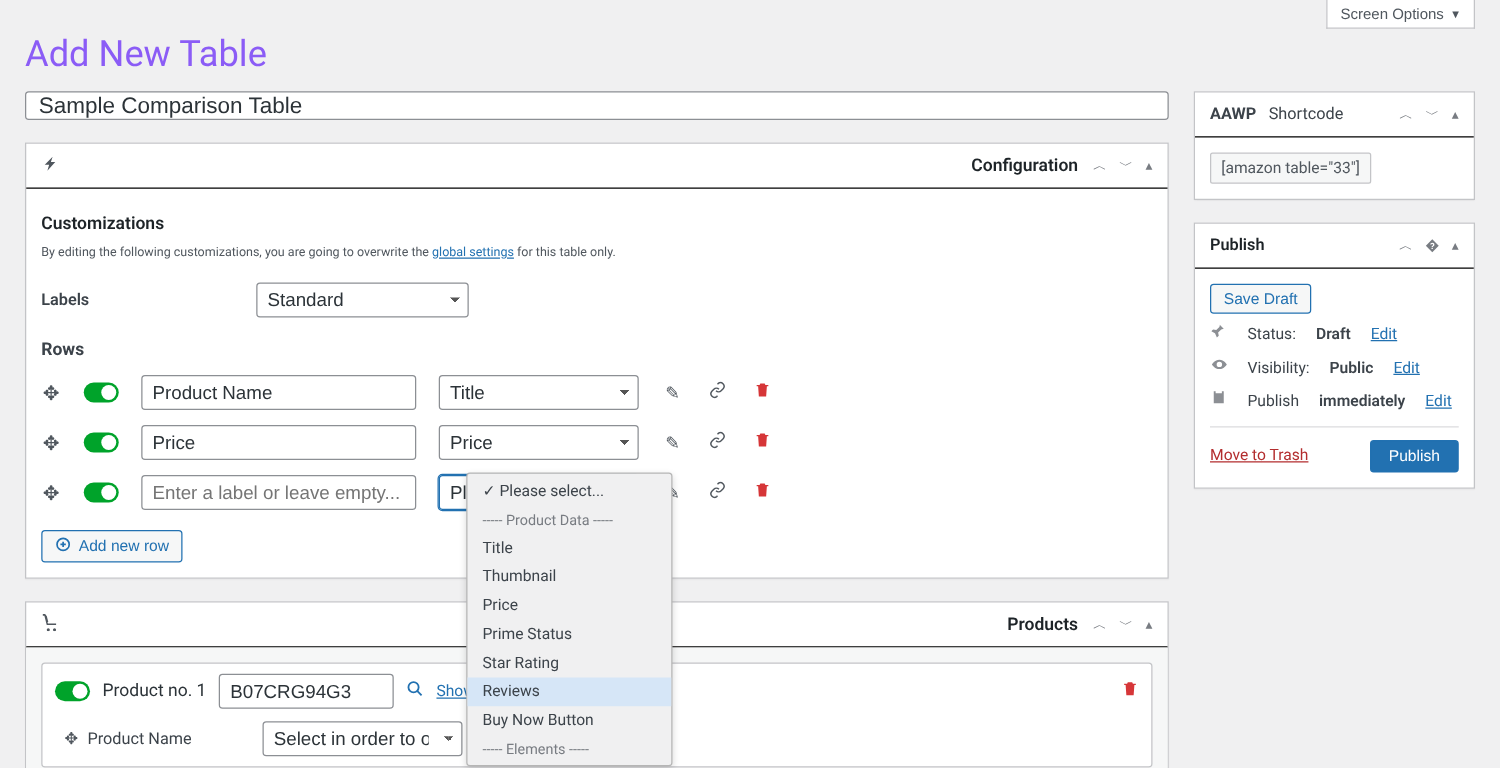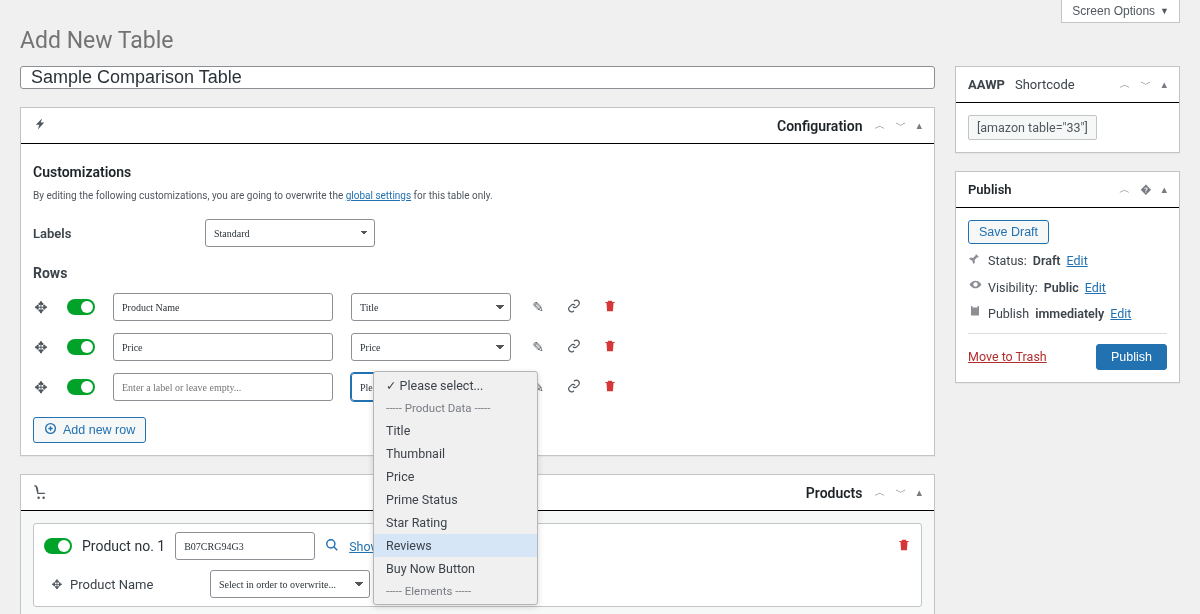--- a/index.html
+++ b/index.html
@@ -1,36 +1,36 @@
 <!DOCTYPE html>
 <html><head>
 <meta charset="utf-8">
 <style>
 * { box-sizing: border-box; margin: 0; padding: 0; }
 body { font-family: -apple-system, BlinkMacSystemFont, "Segoe UI", Roboto, sans-serif; font-size: 13px; color: #3c434a; background: #f0f0f1; padding: 0; width: 1200px; }
 a { color: #2271b1; text-decoration: underline; cursor: pointer; }
 .wrap { padding: 0 20px; }
 .header-bar { display: flex; justify-content: flex-end; padding-right: 20px; }
 .screen-options-btn { background: #fff; border: 1px solid #c3c4c7; border-top: none; padding: 4px 10px; font-size: 12px; color: #50575e; cursor: pointer; display: inline-flex; align-items: center; gap: 5px; }
-h1.page-title { font-size: 23px; font-weight: 400; color: #737373; margin: 4px 0 12px; }
+h1.page-title { font-size: 29px; font-weight: 400; color: #8b5cf6; margin: 4px 0 12px; }
 .layout { display: flex; gap: 20px; align-items: flex-start; }
 .main { flex: 1; min-width: 0; }
 .side { width: 225px; flex-shrink: 0; }
 #titlewrap input { width: 100%; padding: 0 10px; font-size: 18px; border: 1px solid #8c8f94; border-radius: 3px; background: #fff; color: #2c3338; }
 .postbox { background: #fff; border: 1px solid #c3c4c7; box-shadow: 0 1px 1px rgba(0,0,0,.04); margin-bottom: 18px; }
 .postbox-header { display: flex; align-items: center; justify-content: space-between; border-bottom: 1px solid #000000; padding: 0 12px; min-height: 36px; }
 .postbox-header h2 { font-size: 14px; font-weight: 600; color: #1d2327; }
 .handle-actions { display: flex; align-items: center; gap: 10px; color: #787c82; }
 .handle-actions span { cursor: pointer; font-size: 11px; }
 .inside { padding: 12px; }
 .section-title { font-size: 14px; font-weight: 600; color: #1d2327; margin: 8px 0 10px; }
 .help-text { font-size: 10px; color: #50575e; margin-bottom: 18px; }
 .form-row { display: flex; align-items: center; gap: 12px; margin-bottom: 14px; }
 .form-label { width: 160px; font-size: 13px; font-weight: 600; }
-select.wp-select, input.wp-input { border: 1px solid #8c8f94; border-radius: 3px; padding: 3px 8px; font-size: 10px; background: #fff; color: #2c3338; height: 28px; font-family: Liberation Serif, serif; }
+select.wp-select, input.wp-input { border: 1px solid #8c8f94; border-radius: 3px; padding: 3px 8px; font-size: 15px; background: #fff; color: #2c3338; height: 28px; }
 select.wp-select { appearance: none; padding-right: 26px; background-image: linear-gradient(45deg, transparent 50%, #555 50%), linear-gradient(-45deg, transparent 50%, #555 50%); background-position: right 10px center, right 6px center; background-size: 4px 4px, 4px 4px; background-repeat: no-repeat; }
 .rows-subtitle { font-size: 14px; font-weight: 700; margin: 18px 0 12px; }
 .row-entry { display: flex; align-items: center; gap: 18px; margin-bottom: 12px; }
 .drag-handle { color: #50575e; cursor: move; font-size: 16px; width: 16px; text-align: center; }
 .toggle { width: 28px; height: 16px; border-radius: 10px; background: #00a32a; position: relative; cursor: pointer; flex-shrink: 0; }
 .toggle::after { content: ""; position: absolute; right: 2px; top: 2px; width: 12px; height: 12px; background: #fff; border-radius: 50%; }
 .row-input { width: 220px; }
 .row-select { width: 160px; }
 .row-icon { color: #50575e; cursor: pointer; font-size: 14px; width: 18px; text-align: center; }
 .row-icon.trash { color: #d63638; }
@@ -47,21 +47,21 @@
 .pd-drag { width: 26px; text-align: center; color: #50575e; cursor: move; }
 .pd-label { width: 140px; font-size: 13px; color: #3c434a; }
 .pd-value { flex: 1; }
 .pd-select { width: 160px; color: #787c82; }
 .trash-icon-right { margin-left: auto; color: #d63638; cursor: pointer; }
 
 
 .side .postbox-header h2 { font-size: 13px; }
 .shortcode-display { border: 1px solid #c3c4c7; background: #f6f7f7; padding: 4px 8px; font-size: 12.5px; color: #50575e; display: inline-block; border-radius: 2px; }
 .save-draft-btn { border: 1px solid #2271b1; color: #2271b1; background: #f6f7f7; padding: 4px 10px; border-radius: 3px; cursor: pointer; font-size: 12.5px; }
-.pub-line { display: flex; align-items: center; gap: 6px; font-size: 12.5px; color: #3c434a; margin: 8px 0; line-height: 1.4; }
+.pub-line { display: flex; align-items: center; gap: 16px; font-size: 12.5px; color: #3c434a; margin: 8px 0; line-height: 1.4; }
 .pub-line .meta-icon { color: #8c8f94; width: 14px; font-size: 13px; text-align: center; }
 .pub-line b { font-weight: 600; }
 .pub-actions { display: flex; justify-content: space-between; align-items: center; border-top: 1px solid #dcdcde; margin-top: 10px; padding-top: 10px; }
 .move-trash { color: #b32d2e; cursor: pointer; text-decoration: underline; font-size: 12.5px; }
 .publish-btn { background: #2271b1; color: #fff; border: 1px solid #2271b1; padding: 5px 14px; border-radius: 3px; cursor: pointer; font-size: 12.5px; }
 .aawp-tabs { display: flex; align-items: center; gap: 10px; }
 .aawp-tabs .tab { font-size: 13px; cursor: pointer; }
 .aawp-tabs .tab.active { font-weight: 700; }
 
 

